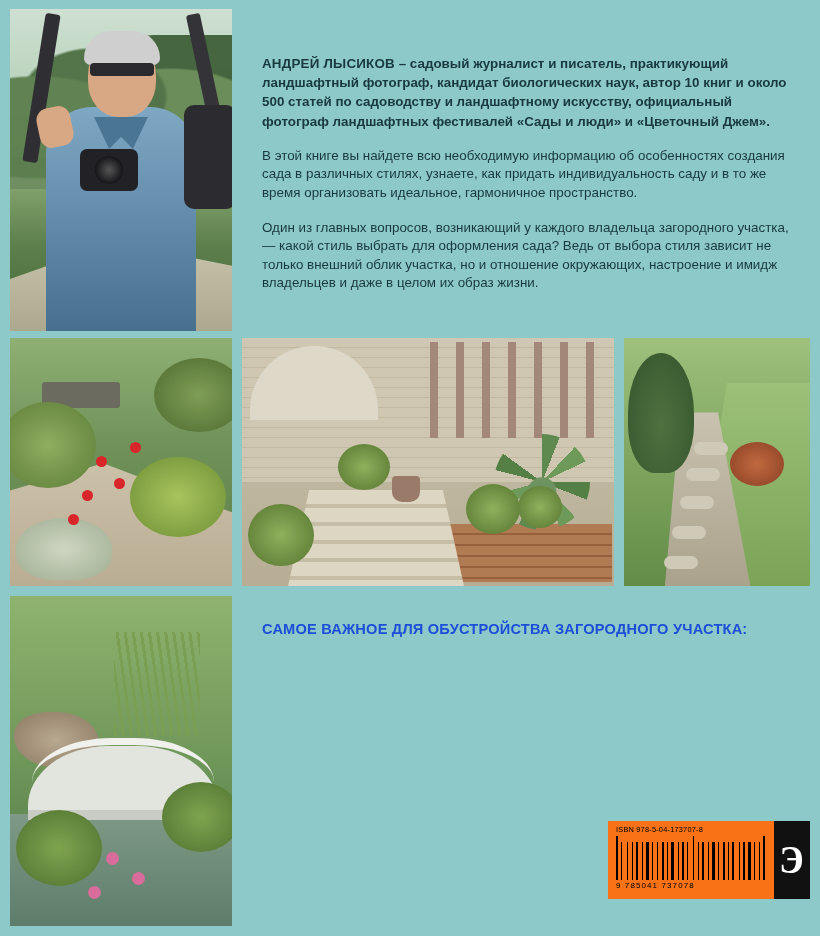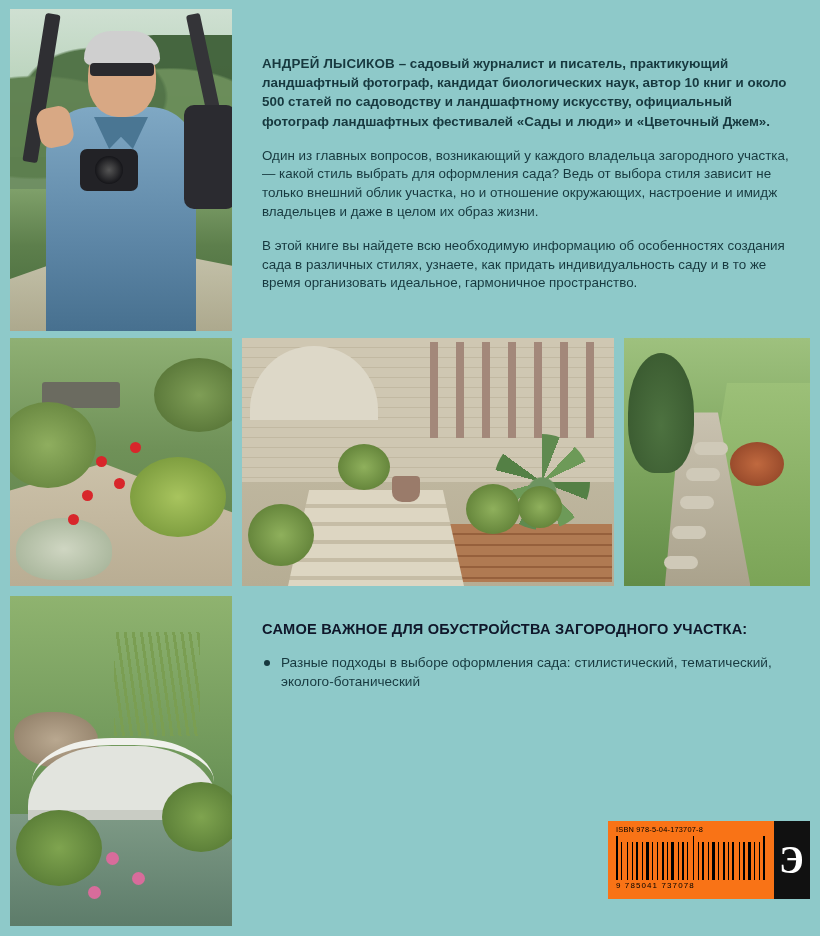--- a/index.html
+++ b/index.html
@@ -201,21 +201,21 @@
   .pb-shrub { position:absolute; border-radius:50%; background: radial-gradient(#7fa44f, #4f7230); }
 
   
   .bullets {
     position: absolute; left: 262px; top: 621px; width: 520px;
   }
   .bullets h2 {
     margin: 0 0 16px 0;
     font-size: 14.6px;
     font-weight: bold;
-    color: #0f172a;
+    color: #1d4ed8;
     letter-spacing: .2px;
   }
   .bullet {
     position: relative;
     padding-left: 19px;
     margin-bottom: 16px;
     font-size: 13.6px;
     line-height: 19px;
     color: #17393f;
   }
@@ -307,22 +307,22 @@
     <div class="ap-hand"></div>
     <div class="ap-head"></div>
     <div class="ap-hair"></div>
     <div class="ap-glasses"></div>
   </div>
 
   <div class="text-col">
     <p class="para lead">
       <span class="author-name">АНДРЕЙ ЛЫСИКОВ</span><b> – садовый журналист и писатель, практикующий ландшафтный фотограф, кандидат биологических наук, автор 10 книг и около 500 статей по садоводству и ландшафтному искусству, официальный фотограф ландшафтных фестивалей «Сады и люди» и «Цветочный Джем».</b>
     </p>
+    <p class="para">В этой книге вы найдете всю необходимую информацию об особенностях создания сада в различных стилях, узнаете, как придать индивидуальность саду и в то же время организовать идеальное, гармоничное пространство.</p>
     <p class="para">Один из главных вопросов, возникающий у каждого владельца загородного участка, — какой стиль выбрать для оформления сада? Ведь от выбора стиля зависит не только внешний облик участка, но и отношение окружающих, настроение и имидж владельцев и даже в целом их образ жизни.</p>
-    <p class="para">В этой книге вы найдете всю необходимую информацию об особенностях создания сада в различных стилях, узнаете, как придать индивидуальность саду и в то же время организовать идеальное, гармоничное пространство.</p>
   </div>
 
   <div class="strip photo-left">
     <div class="pl-bg"></div>
     <div class="pl-gravel"></div>
     <div class="pl-bush3"></div>
     <div class="pl-bench"></div>
     <div class="pl-bush1"></div>
     <div class="pl-bush2"></div>
     <div class="pl-silver"></div>
@@ -370,21 +370,20 @@
     <div class="pb-rail"></div>
     <div class="pb-shrub" style="left:6px; top:214px; width:86px; height:76px;"></div>
     <div class="pb-shrub" style="right:-8px; top:186px; width:78px; height:70px;"></div>
     <div class="pb-flower" style="left:96px; top:256px;"></div>
     <div class="pb-flower" style="left:122px; top:276px;"></div>
     <div class="pb-flower" style="left:78px; top:290px;"></div>
   </div>
 
   <div class="bullets">
     <h2>САМОЕ ВАЖНОЕ ДЛЯ ОБУСТРОЙСТВА ЗАГОРОДНОГО УЧАСТКА:</h2>
-    <div class="bullet">Разные подходы в выборе оформления сада: стилистический, тематический, эколого-ботанический</div>
   </div>
 
 
   <div class="barcode-box">
     <div class="barcode-area">
       <div class="isbn-text">ISBN 978-5-04-173707-8</div>
       <div class="bars" id="bars">
           <i style="width: 2px; height: 44px; background: rgb(0, 0, 0);"></i>
           <i style="width: 1px; height: 44px; background: transparent;"></i>
           <i style="width: 1px; height: 38px; background: rgb(0, 0, 0);"></i>

